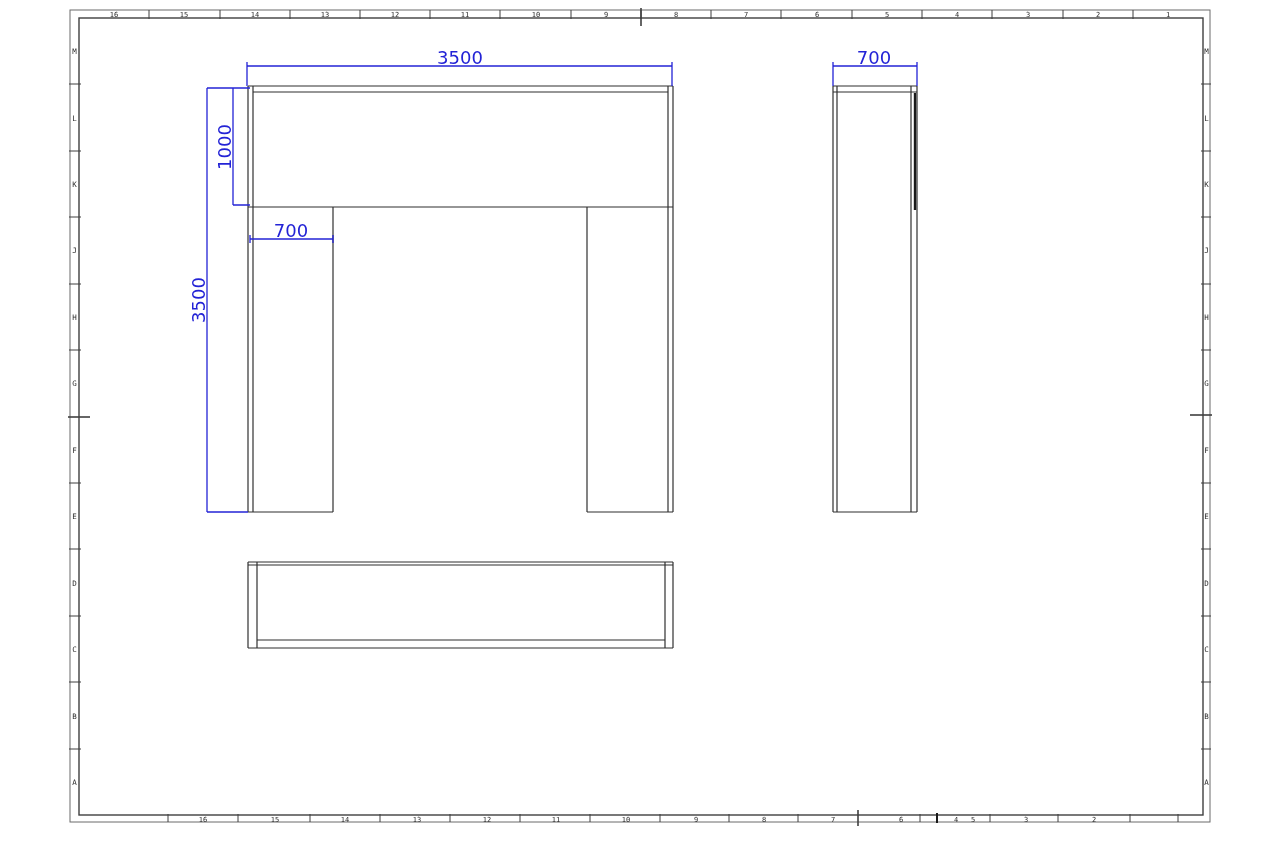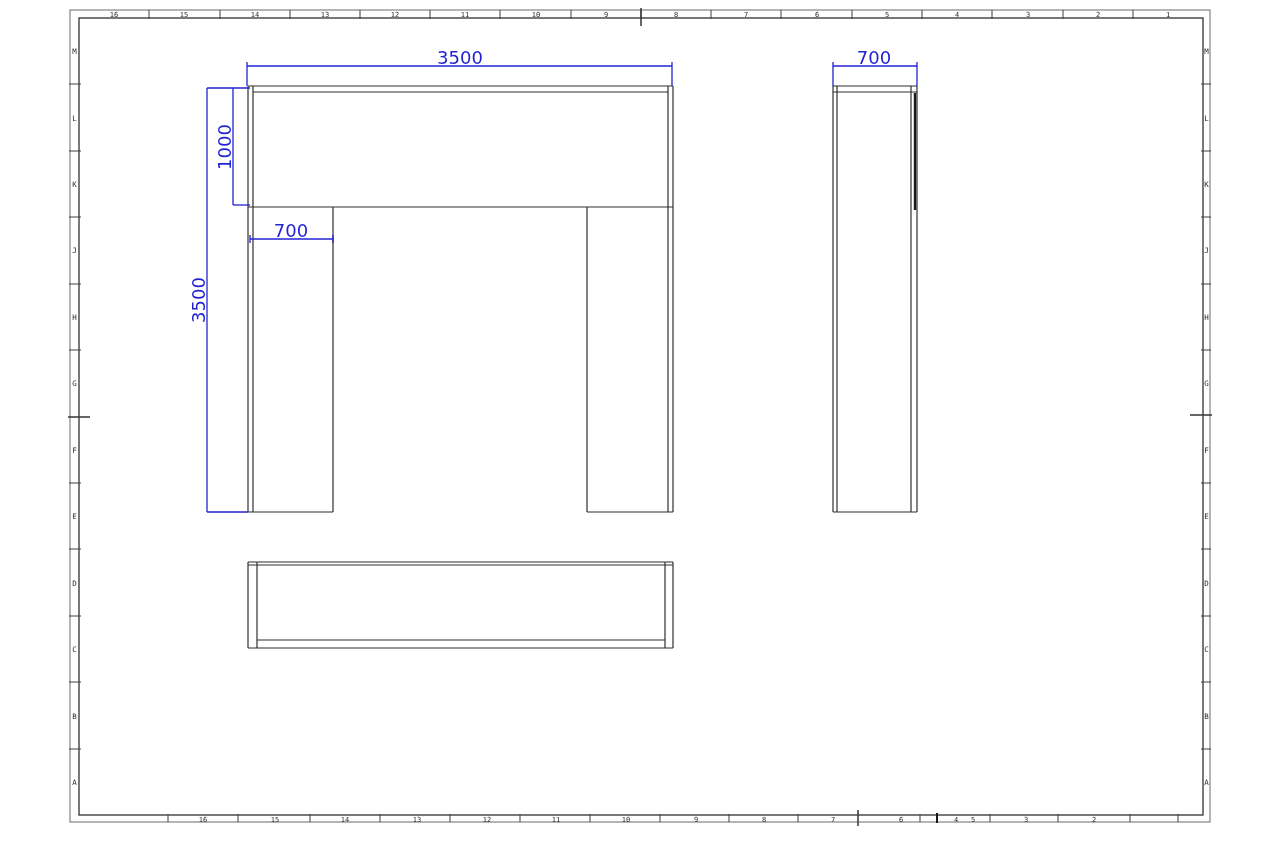--- a/index.html
+++ b/index.html
@@ -1,16 +1,16 @@
 <!DOCTYPE html>
 <html><head>
 <meta charset="utf-8">
 <style>
   html,body{margin:0;padding:0;background:#ffffff;}
-  .stage{width:1286px;height:864px;position:relative;background:#ffffff;overflow:hidden;}
+  .stage{width:1286px;height:864px;position:relative;background:#ffffff;overflow:hidden;border-radius:19px;}
   svg{display:block;}
   .ruler-text{font-family:"DejaVu Sans Mono","Liberation Mono",monospace;}
   .dim-text{font-family:"DejaVu Sans","Liberation Sans",sans-serif;}
 </style>
 </head>
 <body>
 
 <div class="stage">
   <svg id="sheet-svg" width="1286" height="864" viewBox="0 0 1286 864">
       <g>

